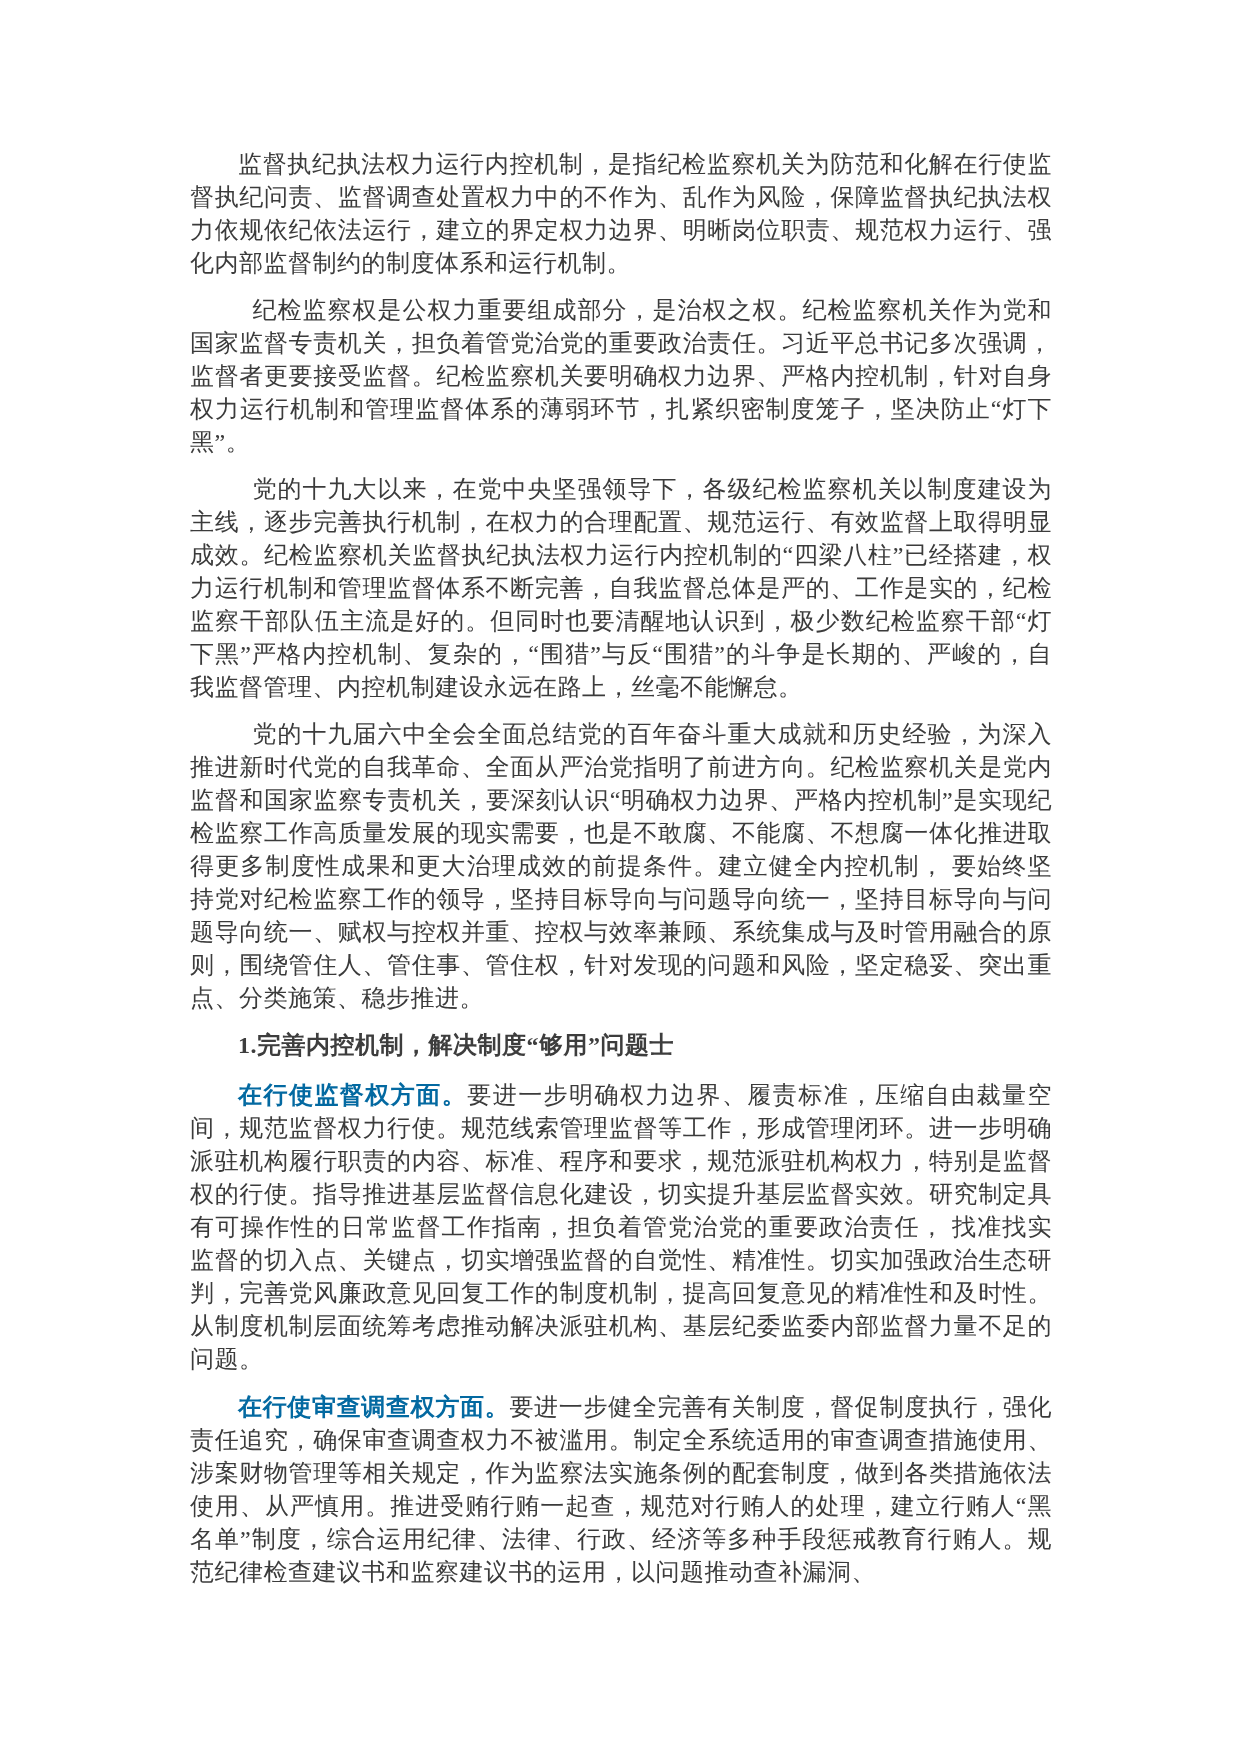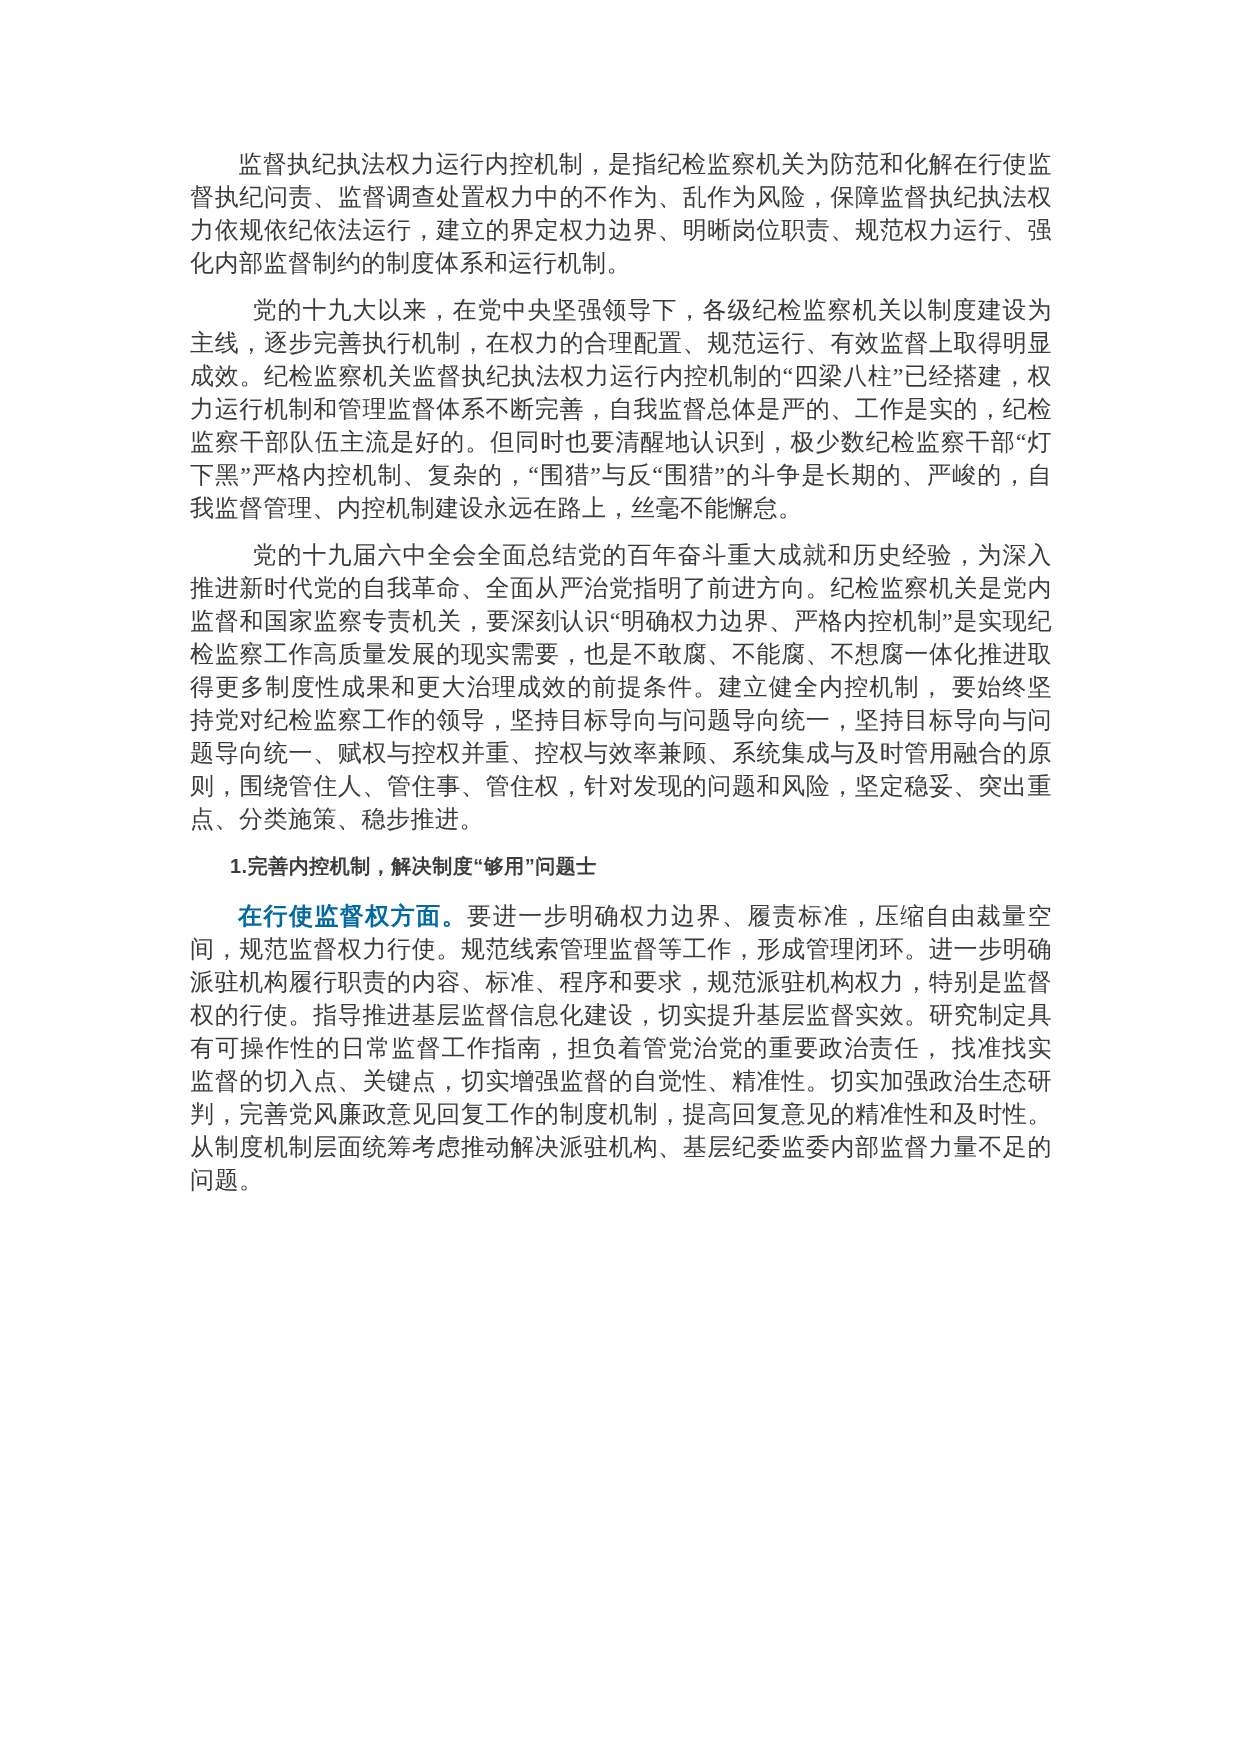--- a/index.html
+++ b/index.html
@@ -25,45 +25,49 @@
     font-size: 24px;
     line-height: 33px;
     color: #3b3b3b;
     margin: 0 0 14px 0;
     text-align: justify;
     letter-spacing: 0.5px;
   }
   .indent-2 { text-indent: 2em; }
   .indent-26 { text-indent: 2.6em; }
   .heading {
-    font-family: Liberation Sans, sans-serif;
-    font-size: 20px;
+    font-family: Liberation Serif, serif;
+    font-size: 24px;
     line-height: 33px;
     font-weight: bold;
     color: #3d3d3d;
     margin: 12px 0 16px 0;
     text-indent: 2em;
     letter-spacing: 0.5px;
   }
   .lead {
     font-family: "Liberation Sans", "DejaVu Sans", sans-serif;
     font-weight: bold;
     color: #0369a1;
   }
 </style>
 </head>
 <body>
 
 <div class="page">
   <p class="para indent-2">监督执纪执法权力运行内控机制，是指纪检监察机关为防范和化解在行使监督执纪问责、监督调查处置权力中的不作为、乱作为风险，保障监督执纪执法权力依规依纪依法运行，建立的界定权力边界、明晰岗位职责、规范权力运行、强化内部监督制约的制度体系和运行机制。</p>
 
+  <p class="para indent-26">纪检监察权是公权力重要组成部分，是治权之权。纪检监察机关作为党和国家监督专责机关，担负着管党治党的重要政治责任。习近平总书记多次强调，　监督者更要接受监督。纪检监察机关要明确权力边界、严格内控机制，针对自身权力运行机制和管理监督体系的薄弱环节，扎紧织密制度笼子，坚决防止“灯下黑”。</p>
 
   <p class="para indent-26">党的十九大以来，在党中央坚强领导下，各级纪检监察机关以制度建设为主线，逐步完善执行机制，在权力的合理配置、规范运行、有效监督上取得明显成效。纪检监察机关监督执纪执法权力运行内控机制的“四梁八柱”已经搭建，权力运行机制和管理监督体系不断完善，自我监督总体是严的、工作是实的，纪检监察干部队伍主流是好的。但同时也要清醒地认识到，极少数纪检监察干部“灯下黑”严格内控机制、复杂的，“围猎”与反“围猎”的斗争是长期的、严峻的，自我监督管理、内控机制建设永远在路上，丝毫不能懈怠。</p>
 
   <p class="para indent-26">党的十九届六中全会全面总结党的百年奋斗重大成就和历史经验，为深入推进新时代党的自我革命、全面从严治党指明了前进方向。纪检监察机关是党内监督和国家监察专责机关，要深刻认识“明确权力边界、严格内控机制”是实现纪检监察工作高质量发展的现实需要，也是不敢腐、不能腐、不想腐一体化推进取得更多制度性成果和更大治理成效的前提条件。建立健全内控机制， 要始终坚持党对纪检监察工作的领导，坚持目标导向与问题导向统一，坚持目标导向与问题导向统一、赋权与控权并重、控权与效率兼顾、系统集成与及时管用融合的原则，围绕管住人、管住事、管住权，针对发现的问题和风险，坚定稳妥、突出重点、分类施策、稳步推进。</p>
 
   <h3 class="heading">1.完善内控机制，解决制度“够用”问题士</h3>
 
   <p class="para indent-2">
     <strong class="lead">在行使监督权方面。</strong><span>要进一步明确权力边界、履责标准，压缩自由裁量空间，规范监督权力行使。规范线索管理监督等工作，形成管理闭环。进一步明确派驻机构履行职责的内容、标准、程序和要求，规范派驻机构权力，特别是监督权的行使。指导推进基层监督信息化建设，切实提升基层监督实效。研究制定具有可操作性的日常监督工作指南，担负着管党治党的重要政治责任， 找准找实监督的切入点、关键点，切实增强监督的自觉性、精准性。切实加强政治生态研判，完善党风廉政意见回复工作的制度机制，提高回复意见的精准性和及时性。从制度机制层面统筹考虑推动解决派驻机构、基层纪委监委内部监督力量不足的问题。</span>
   </p>
 
+  <p class="para indent-2">
+    <strong class="lead">在行使审查调查权方面。</strong><span>要进一步健全完善有关制度，督促制度执行，强化责任追究，确保审查调查权力不被滥用。制定全系统适用的审查调查措施使用、涉案财物管理等相关规定，作为监察法实施条例的配套制度，做到各类措施依法使用、从严慎用。推进受贿行贿一起查，规范对行贿人的处理，建立行贿人“黑名单”制度，综合运用纪律、法律、行政、经济等多种手段惩戒教育行贿人。规范纪律检查建议书和监察建议书的运用，以问题推动查补漏洞、</span>
+  </p>
 </div>
 
 </body></html>

